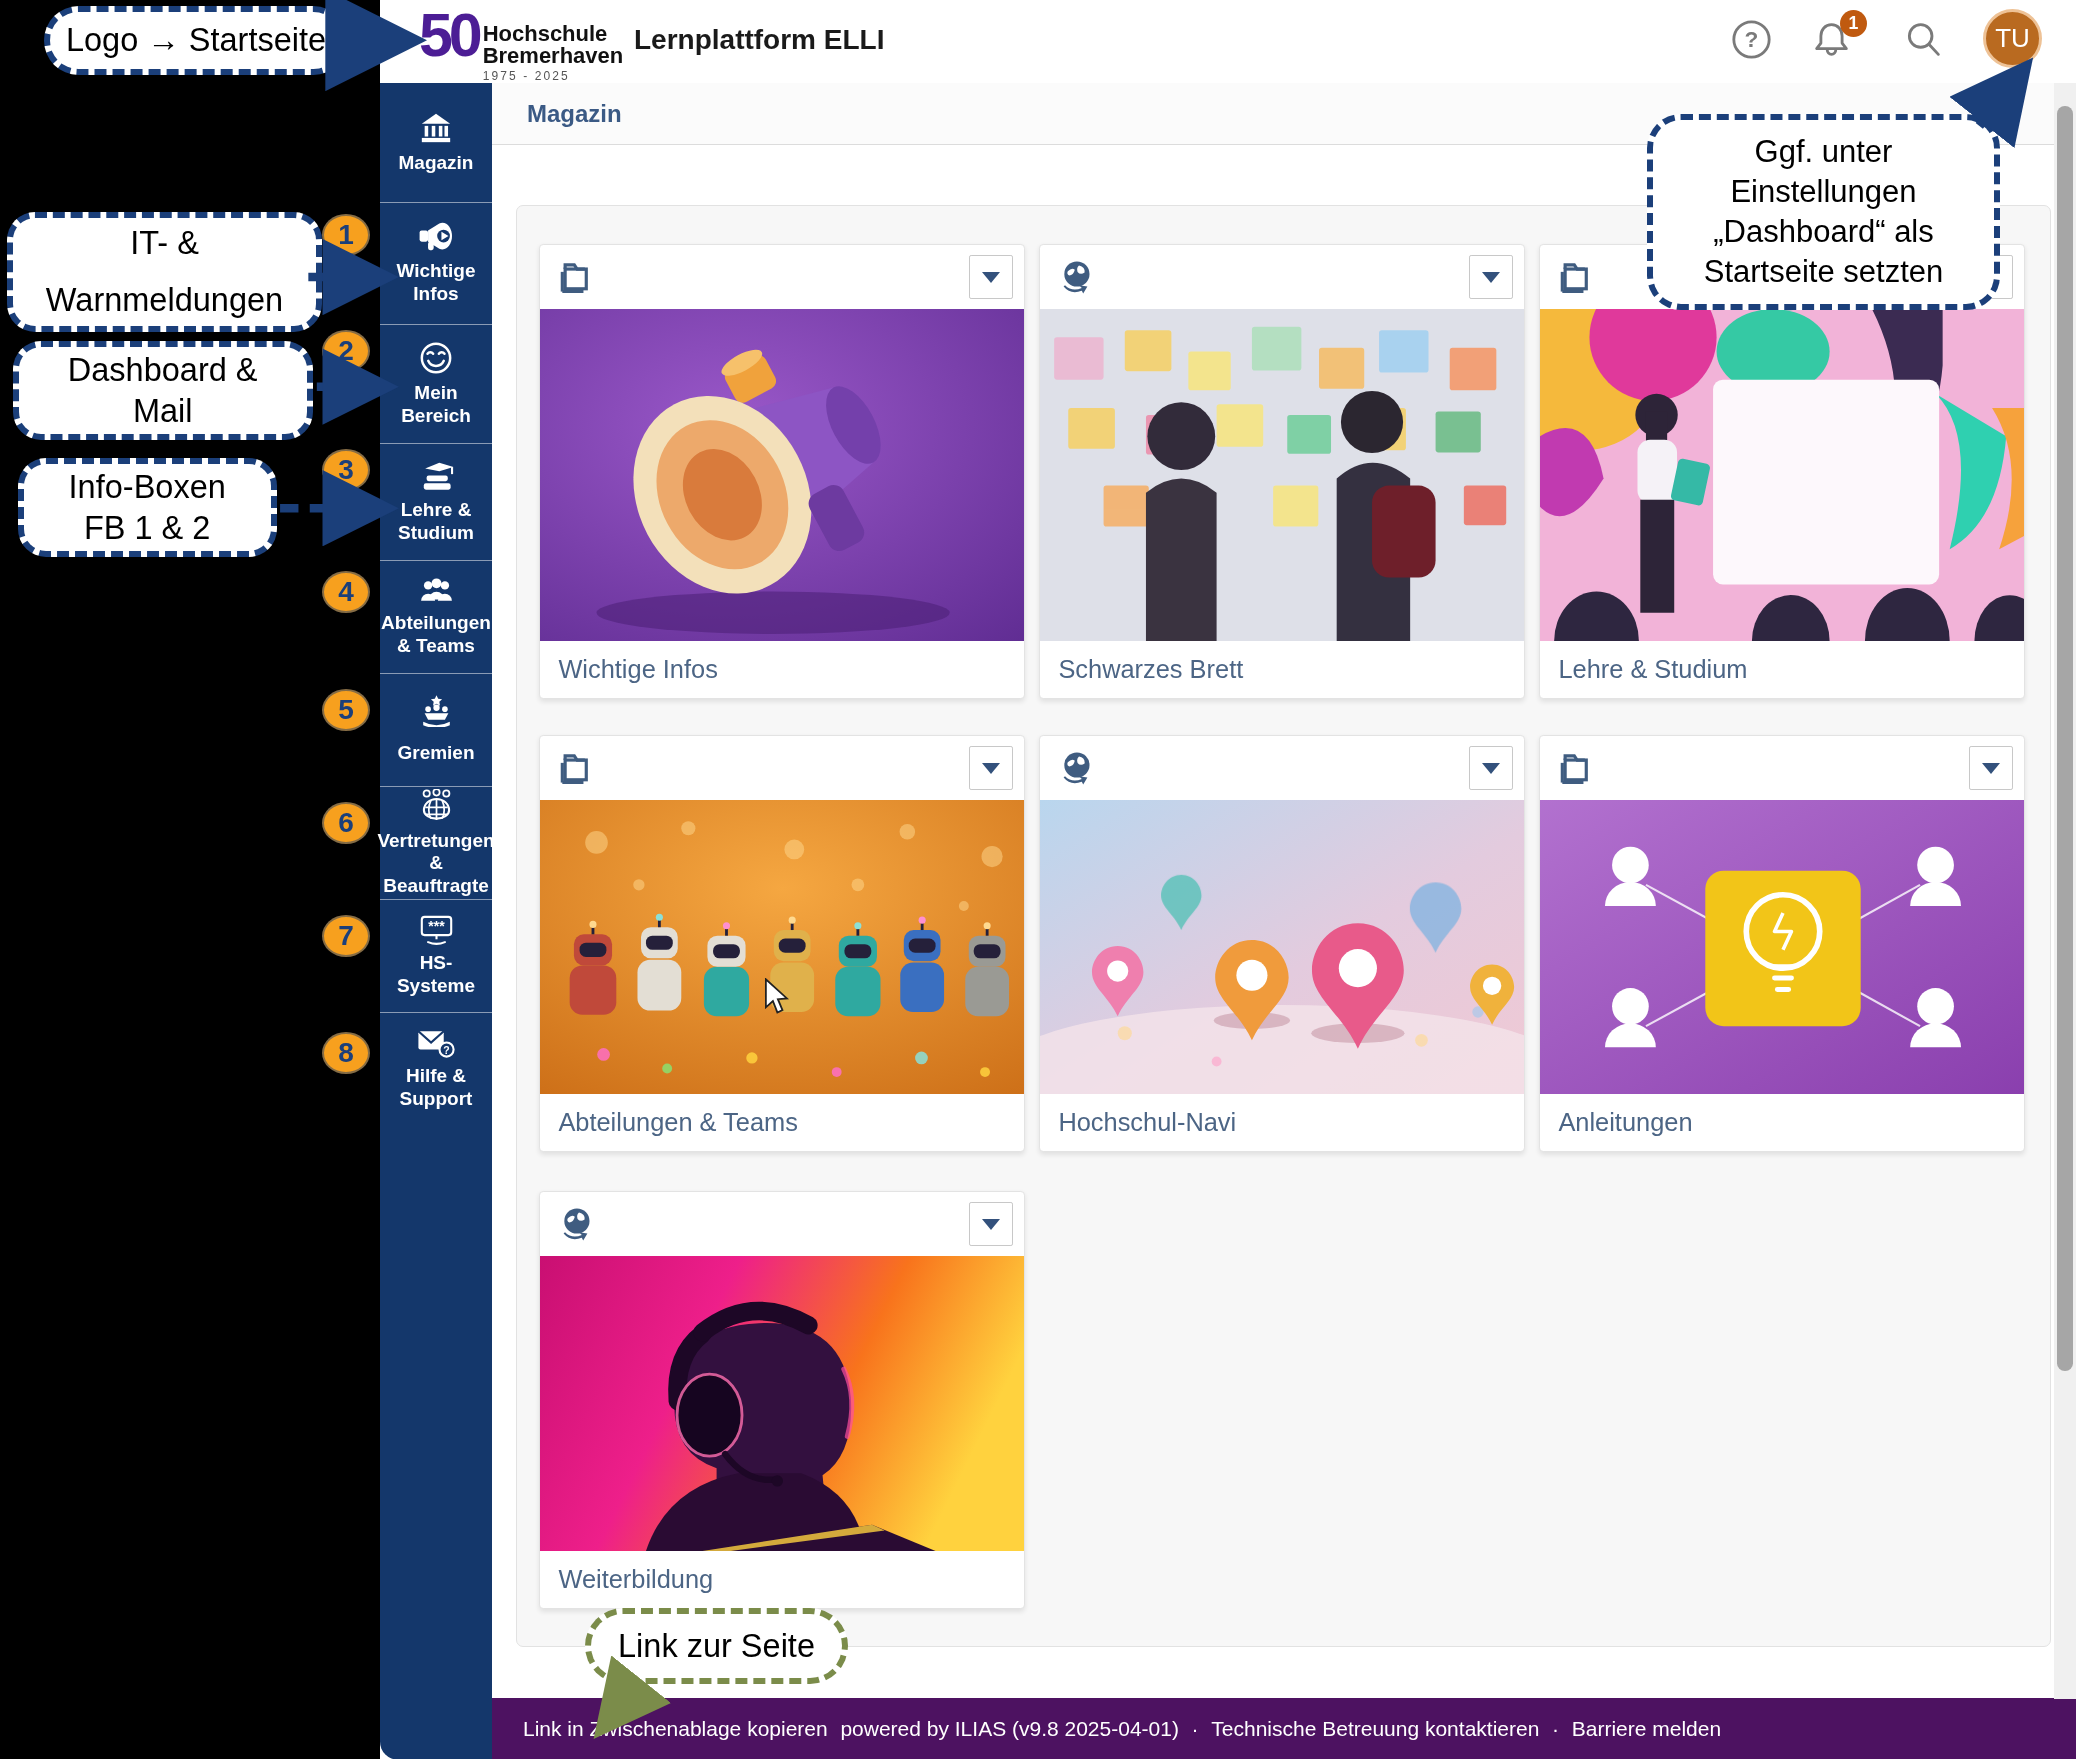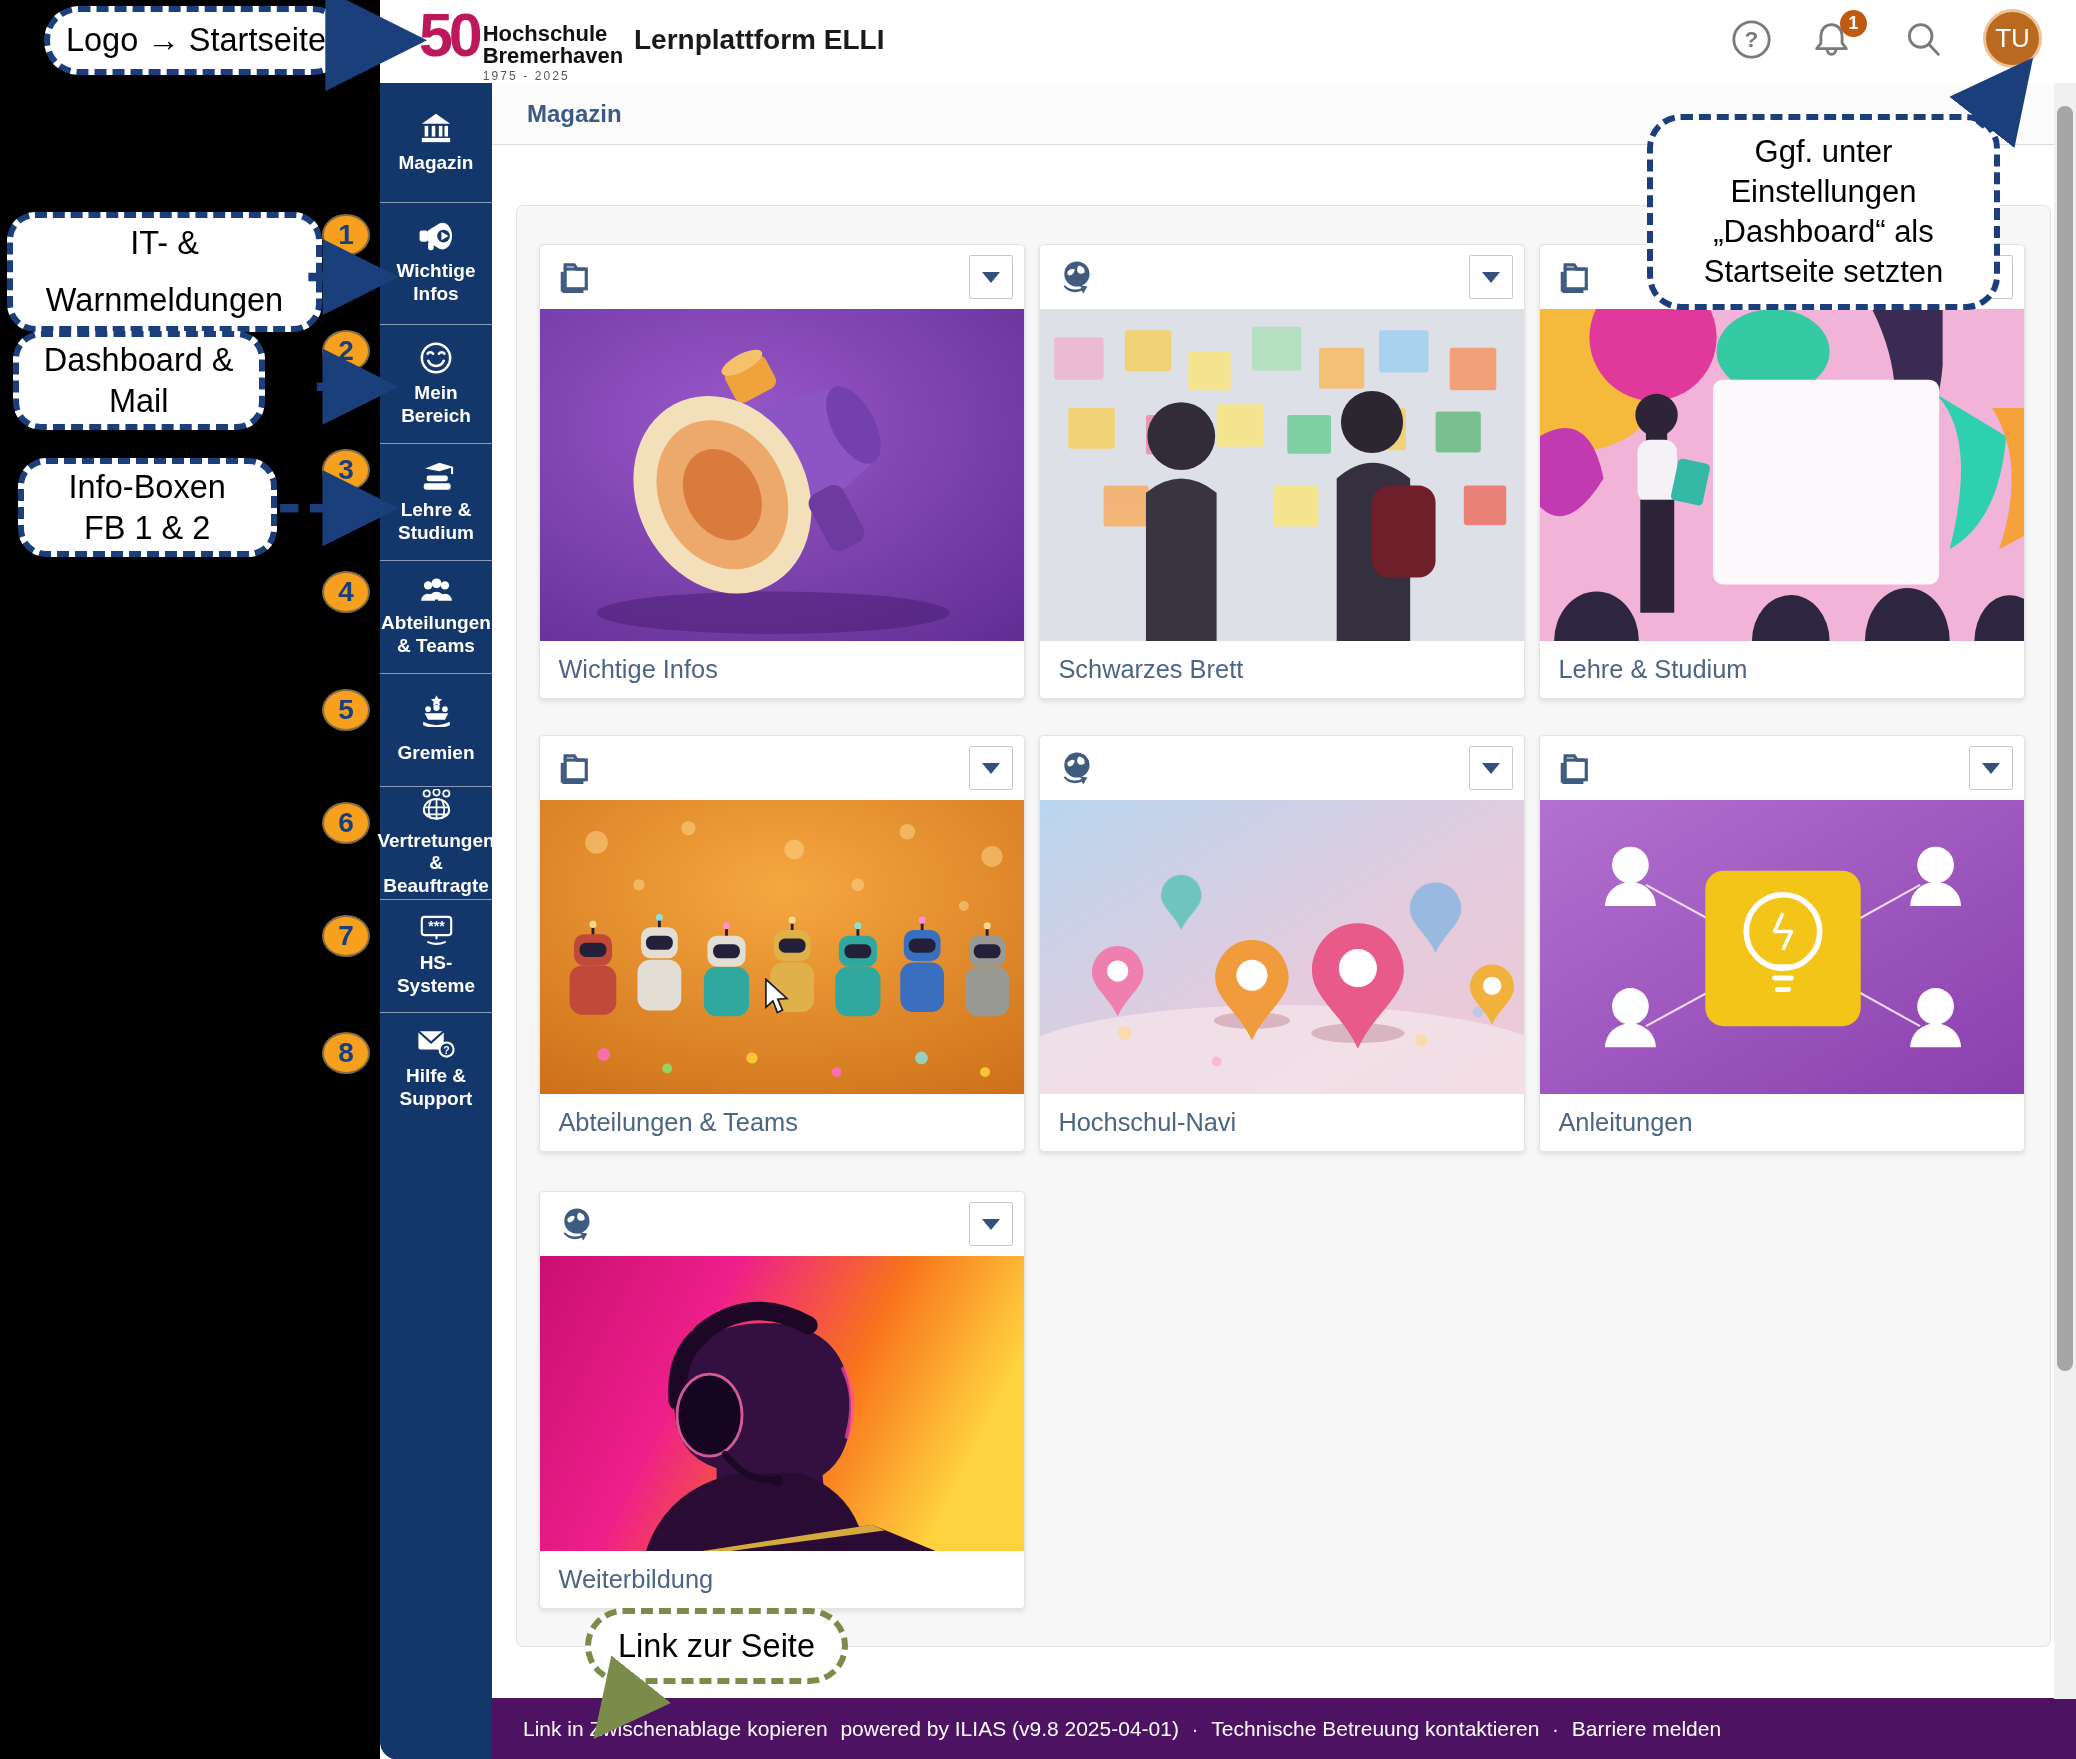--- a/index.html
+++ b/index.html
@@ -7,21 +7,21 @@
   .screen{position:relative;width:2077px;height:1760px;background:#fff;overflow:hidden;
           font-family:"Liberation Sans",sans-serif;}
   .abs{position:absolute;}
 
   
   .left-margin{left:0;top:0;width:380px;height:1760px;background:#000;z-index:40;}
 
   
   .header{left:380px;top:0;width:1697px;height:83px;background:#fff;z-index:30;}
   .logo{left:39px;top:7px;display:flex;align-items:flex-start;cursor:pointer;}
-  .logo-50{font-size:61px;font-weight:800;color:#be185d;line-height:57px;letter-spacing:-4.2px;}
+  .logo-50{font-size:61px;font-weight:800;color:#4c1d95;line-height:57px;letter-spacing:-4.2px;}
   .logo-text{margin-left:4.2px;margin-top:15.5px;}
   .logo-text .l1,.logo-text .l2{font-size:22px;font-weight:700;color:#111;line-height:22px;}
   .logo-years{font-size:12px;color:#555;letter-spacing:2.1px;margin-top:2.8px;}
   .app-title{left:254px;top:24px;font-size:28px;font-weight:700;color:#1a1a1a;}
   .hicon{width:44px;height:44px;display:flex;align-items:center;justify-content:center;cursor:pointer;}
   .badge{left:1840px;top:10px;width:27px;height:27px;border-radius:50%;background:#c05a10;color:#fff;
          font-size:17.7px;font-weight:700;display:flex;align-items:center;justify-content:center;z-index:31;}
   .avatar{left:1983px;top:8.5px;width:59px;height:59px;border-radius:50%;background:#b96a20;
           border:3.5px solid #eec296;color:#fff;font-size:26px;display:flex;align-items:center;
           justify-content:center;cursor:pointer;z-index:31;}
@@ -580,21 +580,21 @@
   <div class="abs sb-thumb"></div>
 
   <div class="abs callout" style="left:44px;top:5.7px;width:304px;height:69px;border-radius:37px;z-index:50;">
     <div>Logo → Startseite</div>
   </div>
 
   <div class="abs callout" style="left:7px;top:212px;width:315px;height:120px;border-radius:28px;gap:16px;">
     <div>IT- &amp;</div>
     <div>Warnmeldungen</div>
   </div>
-  <div class="abs callout" style="left:12.7px;top:331px;width:252px;height:99px;border-radius:28px;">
+  <div class="abs callout" style="left:12.7px;top:341px;width:300px;height:99px;border-radius:28px;">
     <div>Dashboard &amp;</div>
     <div>Mail</div>
   </div>
   <div class="abs callout" style="left:17.7px;top:458px;width:259px;height:99px;border-radius:28px;">
     <div>Info-Boxen</div>
     <div>FB 1 &amp; 2</div>
   </div>
 
   <div class="abs callout" style="left:1647px;top:114px;width:353px;height:196px;border-radius:34px;font-size:31px;line-height:40px;">
     <div>Ggf. unter</div>

